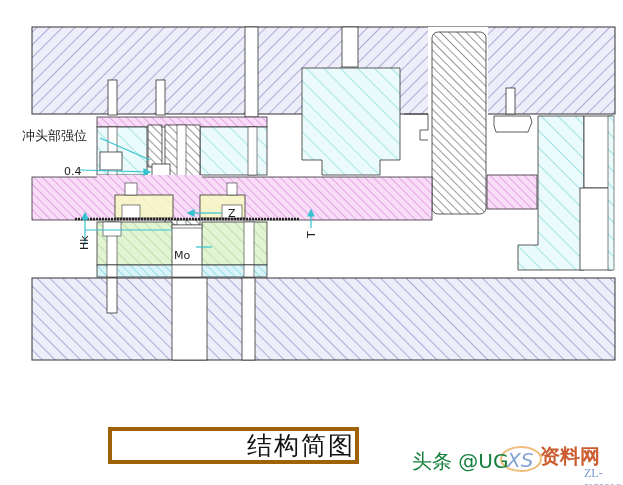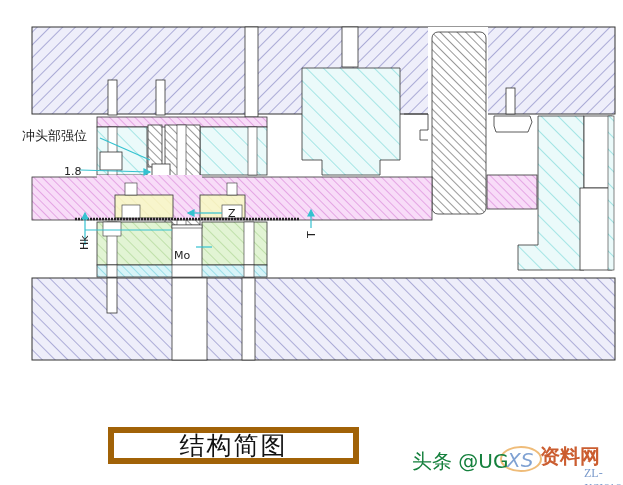--- a/index.html
+++ b/index.html
@@ -1,19 +1,19 @@
 <!DOCTYPE html>
 <html><head>
 <meta charset="utf-8">
 <style>
   html,body{margin:0;padding:0;background:#ffffff;}
   body{width:623px;height:485px;position:relative;overflow:hidden;font-family:"DejaVu Sans",sans-serif;}
   svg{position:absolute;left:0;top:0;}
   .lbl{position:absolute;font-family:"DejaVu Sans",sans-serif;color:#222;font-size:11px;line-height:1;white-space:nowrap;}
-  .title-box{position:absolute;left:108px;top:427px;width:251px;height:37px;border:6px solid #a16207;box-sizing:border-box;display:flex;align-items:center;justify-content:center;}
+  .title-box{position:absolute;left:108px;top:427px;width:251px;height:37px;border:4px solid #a16207;box-sizing:border-box;display:flex;align-items:center;justify-content:flex-end;}
   .title-text{font-family:"DejaVu Sans",sans-serif;font-size:25px;color:#111;letter-spacing:2px;}
   .wm{position:absolute;left:412px;top:448px;font-size:20px;color:#15803d;font-family:"DejaVu Sans",sans-serif;}
   .wm2{position:absolute;left:540px;top:443px;font-size:20px;font-weight:bold;color:#c2410c;font-family:"DejaVu Sans",sans-serif;opacity:.85;}
   .wm3{position:absolute;left:584px;top:466px;font-size:12px;color:#7a9acb;font-family:Liberation Serif, serif;}
   .wm-logo{position:absolute;left:498px;top:437px;width:46px;height:40px;}
 </style>
 </head>
 <body>
 
 <svg width="623" height="485" viewBox="0 0 623 485">
@@ -127,21 +127,21 @@
     <line x1="85" y1="230" x2="172" y2="230"></line>
     <line x1="190" y1="213" x2="222" y2="213"></line>
     <polygon points="188,213 194,210 194,216"></polygon>
     <line x1="196" y1="247" x2="212" y2="247"></line>
     <line x1="311" y1="228" x2="311" y2="212"></line>
     <polygon points="311,210 308,216 314,216"></polygon>
   </g>
 </svg>
 
 <div class="lbl" style="left:22px;top:129px;font-size:13px;">冲头部强位</div>
-<div class="lbl" style="left:64px;top:166px;">1.8</div>
+<div class="lbl" style="left:64px;top:166px;">0.4</div>
 <div class="lbl" style="left:79px;top:250px;transform:rotate(-90deg);transform-origin:left top;">Hk</div>
 <div class="lbl" style="left:174px;top:250px;">Mo</div>
 <div class="lbl" style="left:228px;top:208px;">Z</div>
 <div class="lbl" style="left:306px;top:238px;transform:rotate(-90deg);transform-origin:left top;">T</div>
 
 <div class="title-box">
   <span class="title-text">结构简图</span>
 </div>
 
 <svg class="wm-logo" viewBox="0 0 46 40">

